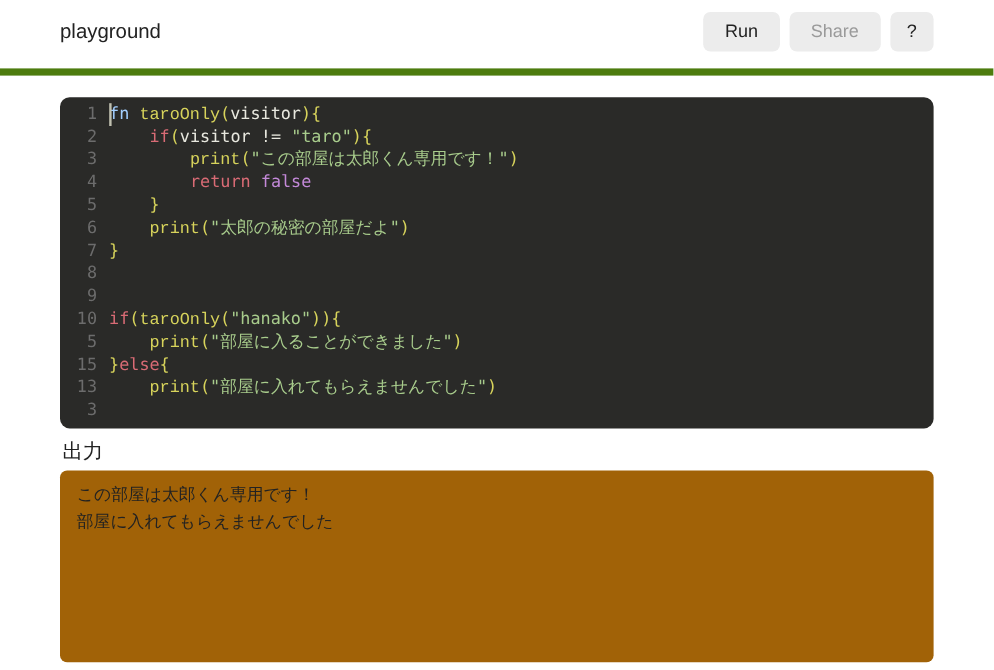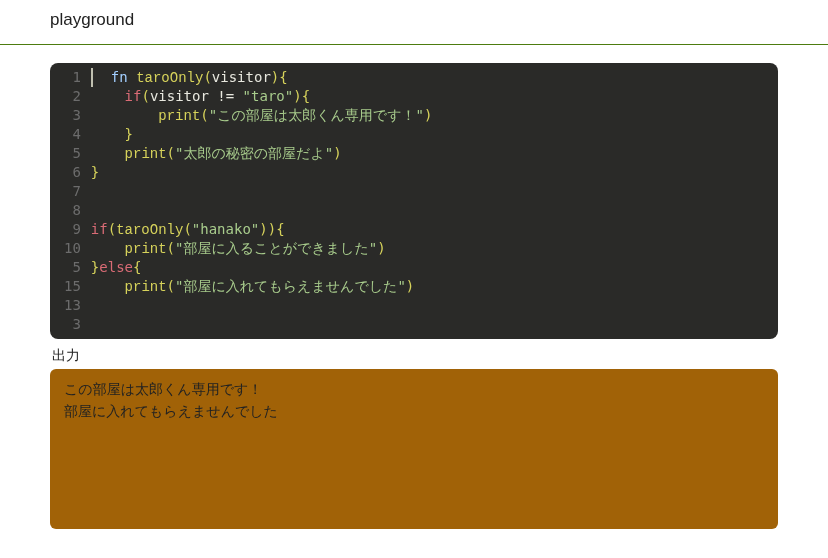--- a/index.html
+++ b/index.html
@@ -1,47 +1,52 @@
 <!DOCTYPE html>
 <html><head>
 <meta charset="utf-8">
 <style>
 * { margin: 0; padding: 0; box-sizing: border-box; }
 body { font-family: -apple-system, BlinkMacSystemFont, "Segoe UI", Helvetica, Arial, sans-serif; background: #fff; width: 828px; }
-.header { display: flex; align-items: center; justify-content: space-between; padding: 10px 50px 14px 50px; border-bottom: 1px solid #4d7c0f; }
+.header { display: flex; align-items: center; justify-content: space-between; padding: 10px 50px 14px 50px; border-bottom: 6px solid #4d7c0f; }
 .title { font-size: 17px; color: #222; font-weight: 400; }
 .header-buttons { display: flex; gap: 8px; }
 .btn { background: #ececec; border: none; border-radius: 6px; padding: 8px 18px; font-size: 15px; color: #222; cursor: pointer; font-family: inherit; }
 .btn.share { color: #9a9a9a; }
 .btn.help { padding: 8px 14px; }
 .main { padding: 18px 50px 0 50px; }
 .editor { background: #2a2a28; border-radius: 8px; overflow: hidden; font-family: "SF Mono", Menlo, Monaco, Consolas, monospace; font-size: 14px; line-height: 19px; display: flex; padding: 5px 0; }
 .gutter { background: transparent; color: #6c6c6c; text-align: right; padding: 0 8px 0 14px; user-select: none; }
 .gutter div { height: 19px; }
 .code { flex: 1; padding: 0 8px 0 2px; position: relative; }
 .code-line { height: 19px; white-space: pre; color: #d9d9d0; }
 .cursor-bar { position: absolute; left: 2px; top: 0; width: 2px; height: 19px; background: #c0c0b0; }
-.k-fn { color: #a3cfff; padding-left: 20px; }
+.k-fn { color: #a3cfff; }
 .k-name { color: #d7d35b; font-family: Liberation Mono, monospace; }
 .k-paren { color: #d7d35b; }
 .k-var { color: #e8e8df; }
 .k-brace { color: #d7d35b; }
 .k-kw { color: #d96b75; }
 .k-op { color: #e8e8df; }
 .k-str { color: #a8cc8c; }
 .k-ret { color: #d96b75; }
 .k-bool { color: #c489d9; }
-.output-label { font-size: 14px; color: #222; margin: 8px 0 4px 2px; }
+.output-label { font-size: 17px; color: #222; margin: 8px 0 4px 2px; }
 .output-box { background: #a16207; border-radius: 6px; padding: 10px 14px; font-size: 14px; color: #222; line-height: 1.55; min-height: 160px; white-space: pre-wrap; font-family: -apple-system, BlinkMacSystemFont, sans-serif; }
 </style>
 </head>
 <body>
 
 <div class="header">
   <div class="title">playground</div>
+  <div class="header-buttons">
+    <button class="btn">Run</button>
+    <button class="btn share">Share</button>
+    <button class="btn help">?</button>
+  </div>
 </div>
 
 <div class="main">
   <div class="editor">
     <div class="gutter">
       <div>1</div>
       <div>2</div>
       <div>3</div>
       <div>4</div>
       <div>5</div>
@@ -53,20 +58,21 @@
       <div>5</div>
       <div>15</div>
       <div>13</div>
       <div>3</div>
     </div>
     <div class="code">
       <div class="cursor-bar"></div>
       <div class="code-line"><span class="k-fn">fn </span><span class="k-name">taroOnly</span><span class="k-paren">(</span><span class="k-var">visitor</span><span class="k-paren">)</span><span class="k-brace">{</span></div>
       <div class="code-line"><span>    </span><span class="k-kw">if</span><span class="k-paren">(</span><span class="k-var">visitor</span><span class="k-op"> != </span><span class="k-str">"taro"</span><span class="k-paren">)</span><span class="k-brace">{</span></div>
       <div class="code-line"><span>        </span><span class="k-name">print</span><span class="k-paren">(</span><span class="k-str">"この部屋は太郎くん専用です！"</span><span class="k-paren">)</span></div>
+      <div class="code-line"><span>        </span><span class="k-ret">return </span><span class="k-bool">false</span></div>
       <div class="code-line"><span>    </span><span class="k-brace">}</span></div>
       <div class="code-line"><span>    </span><span class="k-name">print</span><span class="k-paren">(</span><span class="k-str">"太郎の秘密の部屋だよ"</span><span class="k-paren">)</span></div>
       <div class="code-line"><span class="k-brace">}</span></div>
       <div class="code-line"><span></span></div>
       <div class="code-line"><span></span></div>
       <div class="code-line"><span class="k-kw">if</span><span class="k-paren">(</span><span class="k-name">taroOnly</span><span class="k-paren">(</span><span class="k-str">"hanako"</span><span class="k-paren">)</span><span class="k-paren">)</span><span class="k-brace">{</span></div>
       <div class="code-line"><span>    </span><span class="k-name">print</span><span class="k-paren">(</span><span class="k-str">"部屋に入ることができました"</span><span class="k-paren">)</span></div>
       <div class="code-line"><span class="k-brace">}</span><span class="k-kw">else</span><span class="k-brace">{</span></div>
       <div class="code-line"><span>    </span><span class="k-name">print</span><span class="k-paren">(</span><span class="k-str">"部屋に入れてもらえませんでした"</span><span class="k-paren">)</span></div>
     </div>

